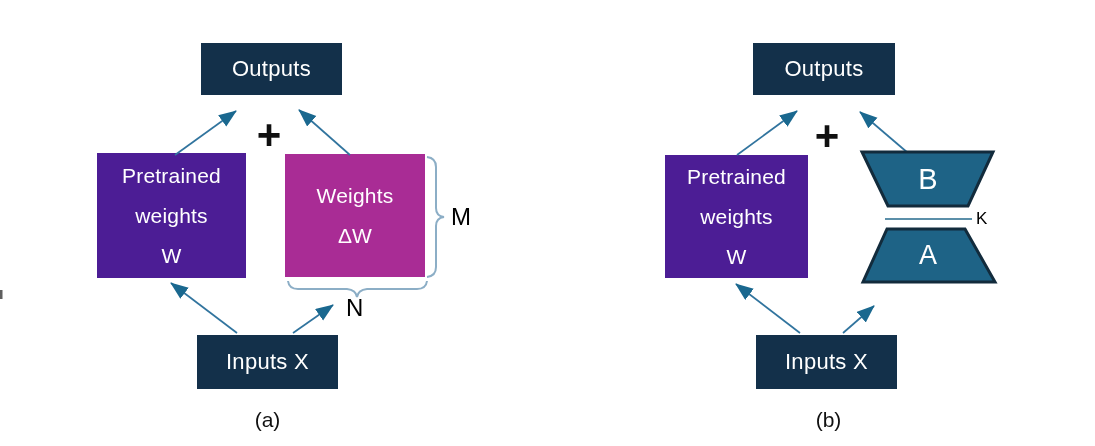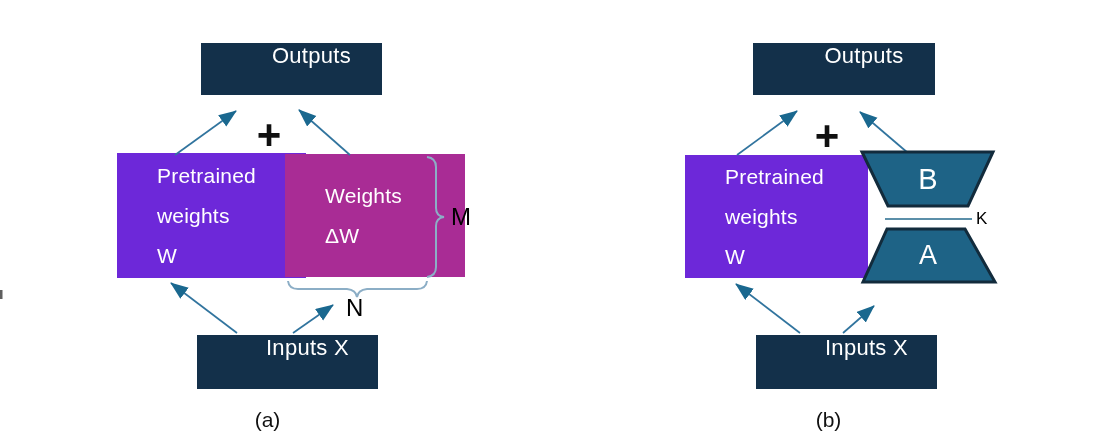--- a/index.html
+++ b/index.html
@@ -1,23 +1,23 @@
 <!DOCTYPE html>
 <html><head>
 <meta charset="utf-8">
 <style>
   html,body { margin:0; padding:0; background:#ffffff; }
   .canvas {
     position:relative; width:1095px; height:446px; background:#ffffff;
     font-family:"Liberation Sans", sans-serif; overflow:hidden;
   }
-  .box { position:absolute; display:flex; align-items:flex-start; justify-content:center;
-         color:#ffffff; text-align:center;padding-left:40px; }
+  .box { position:absolute; display:flex; align-items:center; justify-content:center;
+         color:#ffffff; text-align:center; }
   .navy    { background:#13304A; }
-  .graybx  { background:#6d28d9;margin-left:20px; }
+  .graybx  { background:#4c1d95; }
   .magenta { background:#A92C95; }
   .label1  { font-size:22px; letter-spacing:0.3px; }
   .box3    { flex-direction:column; font-size:21px; line-height:40px; letter-spacing:0.2px; }
 
   #outputs-a { left:201px; top:43px;  width:141px; height:52px; }
   #outputs-b { left:753px; top:43px;  width:142px; height:52px; }
   #gray-a    { left:97px;  top:153px; width:149px; height:125px; }
   #gray-b    { left:665px; top:155px; width:143px; height:123px; }
   #mag-a     { left:285px; top:154px; width:140px; height:123px; }
   #inputs-a  { left:197px; top:335px; width:141px; height:54px; }

